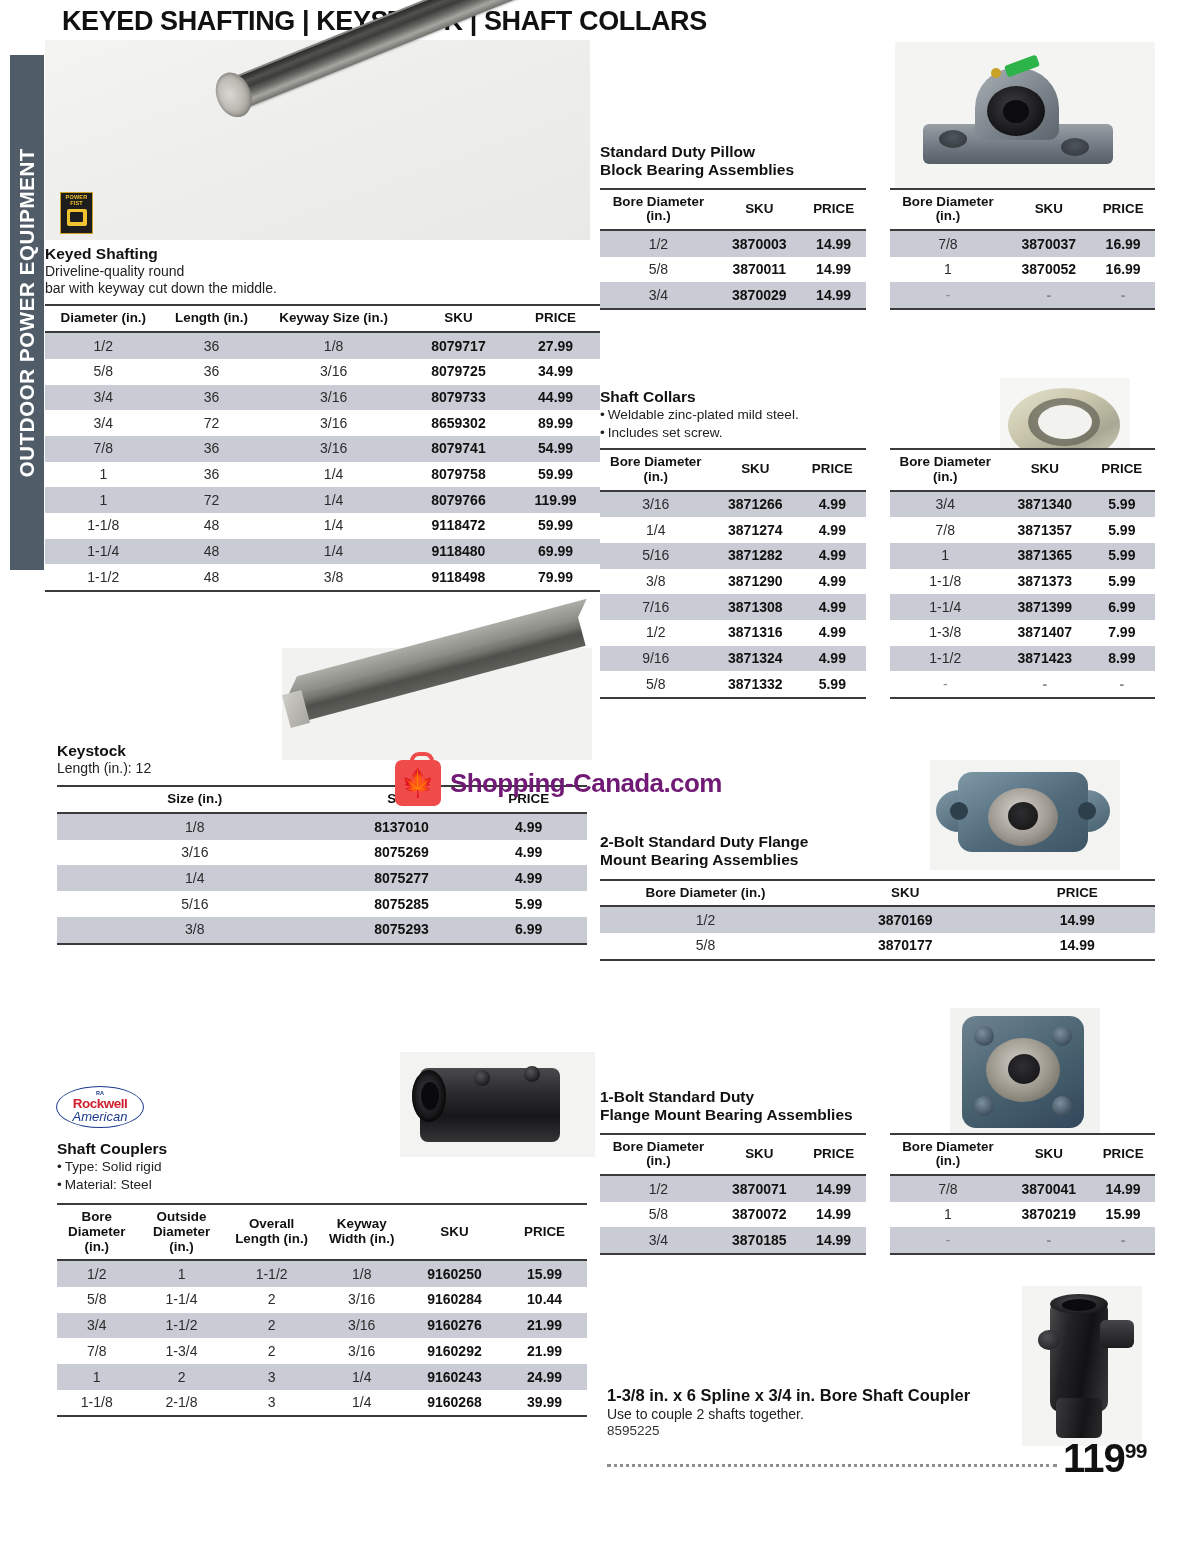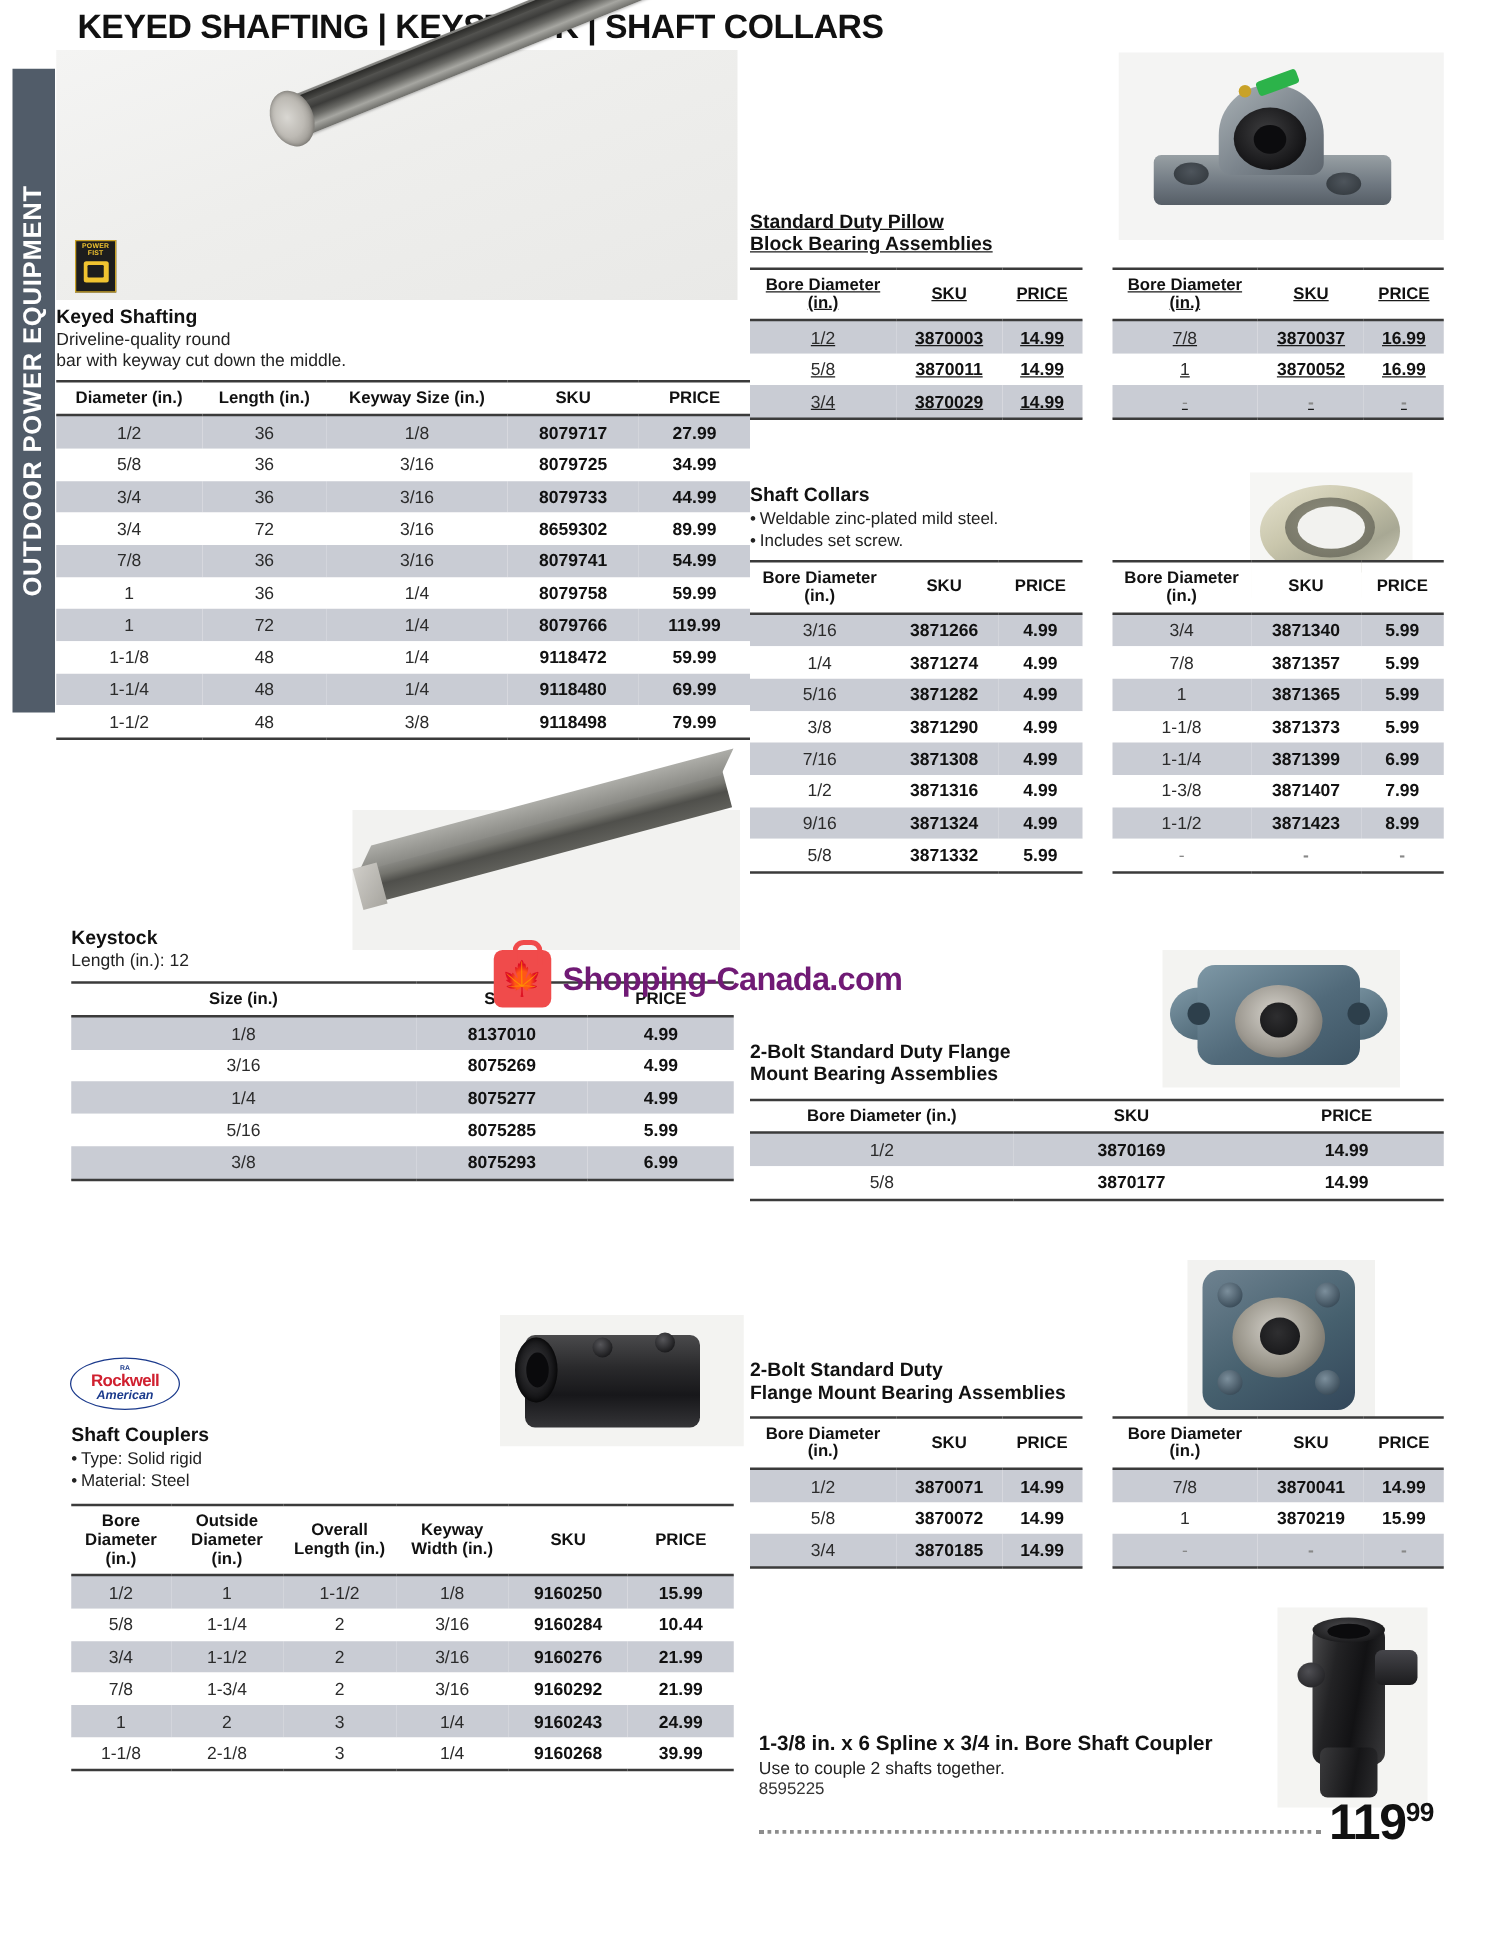--- a/index.html
+++ b/index.html
@@ -234,21 +234,21 @@
   .pf-logo .pf-fist { width:13px; height:10px; background:#1d1d1d; border-radius:1px; }
 
   .rw-logo {
     position:absolute; left:56px; top:1086px; width:88px; height:42px;
     border-radius:50%; background:#ffffff; border:1.4px solid #1b3a8c;
     display:flex; flex-direction:column; align-items:center; justify-content:center;
     line-height:1;
   }
   .rw-top { font-size:5.5px; font-weight:bold; color:#1b3a8c; }
   .rw-mid { font-size:13.5px; font-weight:bold; color:#d0202f; letter-spacing:-0.5px; }
-  .rw-bot { font-size:10px; font-weight:bold; color:#1b3a8c; font-style:italic; }
+  .rw-bot { font-size:13px; font-weight:normal; color:#1b3a8c; font-style:italic; }
 
   
   .deal { position:absolute; left:607px; top:1386px; width:540px; }
   .deal-title { font-size:16.5px; font-weight:bold; color:#111; }
   .deal-desc  { font-size:14px; color:#222; margin-top:1px; }
   .deal-sku   { font-size:13.5px; color:#333; margin-top:1px; }
   .deal-row   { display:flex; align-items:flex-end; margin-top:3px; }
   .dots { flex:1 1 auto; height:14px; border-bottom:3.5px dotted #8d8d8d; margin-bottom:8px; margin-right:6px; }
   .deal-price { font-size:40px; font-weight:bold; color:#111; line-height:.85; letter-spacing:-1px; }
   .deal-price sup { font-size:21px; vertical-align:super; letter-spacing:-0.5px; }
@@ -512,21 +512,21 @@
     <div class="pb-base"></div>
     <div class="pb-body"></div>
     <div class="pb-ring"></div>
     <div class="pb-bore"></div>
     <div class="pb-hole1"></div>
     <div class="pb-hole2"></div>
     <div class="pb-green"></div>
     <div class="pb-brass"></div>
   </div>
 
-  <div class="col-right" style="top:169px;text-decoration:underline;">
+  <div class="col-right" style="top:143px;">
     <div class="prod-title">Standard Duty Pillow</div>
     <div class="prod-title">Block Bearing Assemblies</div>
     <div class="tbl-pair" style="margin-top:8px;">
       <div>
         <table class="cat">
           <thead>
               <tr>
             <th style="width:44%">Bore Diameter (in.)</th>
             <th style="width:32%">SKU</th>
             <th style="width:24%">PRICE</th>
@@ -744,21 +744,21 @@
     <div class="fb4-body"></div>
     <div class="fb4-hole" style="left:24px; top:18px;"></div>
     <div class="fb4-hole" style="left:102px; top:18px;"></div>
     <div class="fb4-hole" style="left:24px; top:88px;"></div>
     <div class="fb4-hole" style="left:102px; top:88px;"></div>
     <div class="fb4-ring"></div>
     <div class="fb4-bore"></div>
   </div>
 
   <div class="col-right" style="top:1088px;">
-    <div class="prod-title">2-Bolt Standard Duty</div>
+    <div class="prod-title">1-Bolt Standard Duty</div>
     <div class="prod-title">Flange Mount Bearing Assemblies</div>
     <div class="tbl-pair" style="margin-top:8px;">
       <div>
         <table class="cat">
           <thead>
               <tr>
             <th style="width:44%">Bore Diameter (in.)</th>
             <th style="width:32%">SKU</th>
             <th style="width:24%">PRICE</th>
           </tr>

